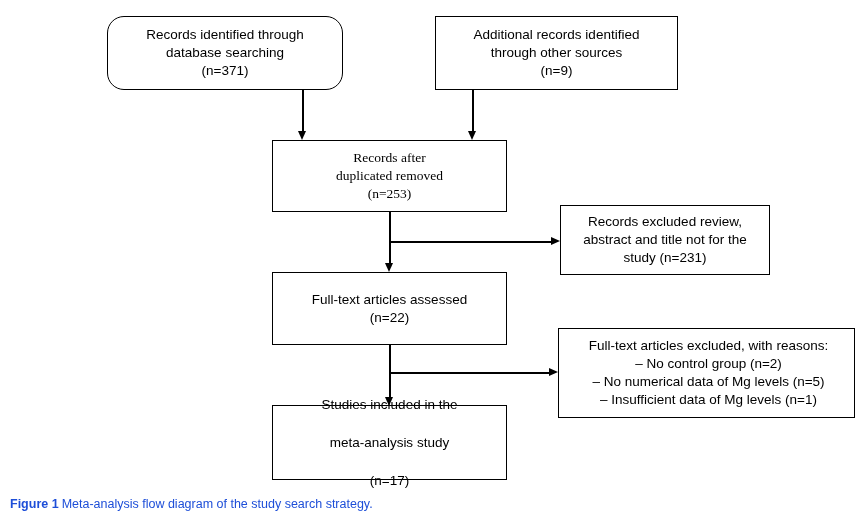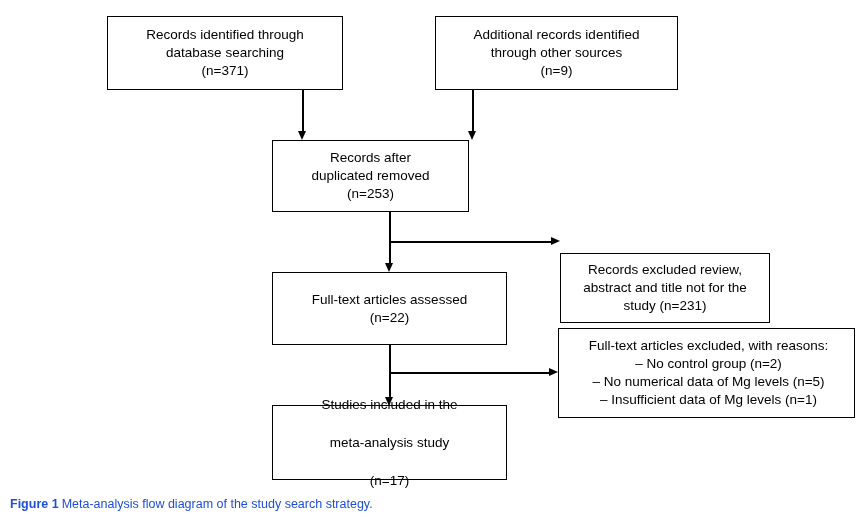--- a/index.html
+++ b/index.html
@@ -67,24 +67,24 @@
     font-size: 12.5px;
     color: #1d4ed8;
   }
   .caption .label {
     font-weight: bold;
   }
   .caption .text {
     margin-left: 3px;
   }
   
-  #box-identified        { left: 107px; top: 16px;  width: 236px; height: 74px; }
+  #box-identified        { left: 107px; top: 16px;  width: 236px; height: 74px; border-radius: 17px; }
   #box-additional        { left: 435px; top: 16px;  width: 243px; height: 74px; }
-  #box-deduplicated      { left: 272px; top: 140px; width: 197px; height: 72px; }
-  #box-records-excluded  { left: 560px; top: 205px; width: 210px; height: 70px; margin-top: 48px; }
+  #box-deduplicated      { left: 272px; top: 140px; width: 235px; height: 72px; font-family: Liberation Serif, serif; }
+  #box-records-excluded  { left: 560px; top: 205px; width: 210px; height: 70px; }
   #box-fulltext-assessed { left: 272px; top: 272px; width: 235px; height: 73px; }
   #box-fulltext-excluded { left: 558px; top: 328px; width: 297px; height: 90px; }
   #box-included          { left: 272px; top: 405px; width: 235px; height: 75px; gap: 20px; }
 </style>
 </head>
 <body>
 
 <div class="canvas">
 
   <div class="box" id="box-identified">

